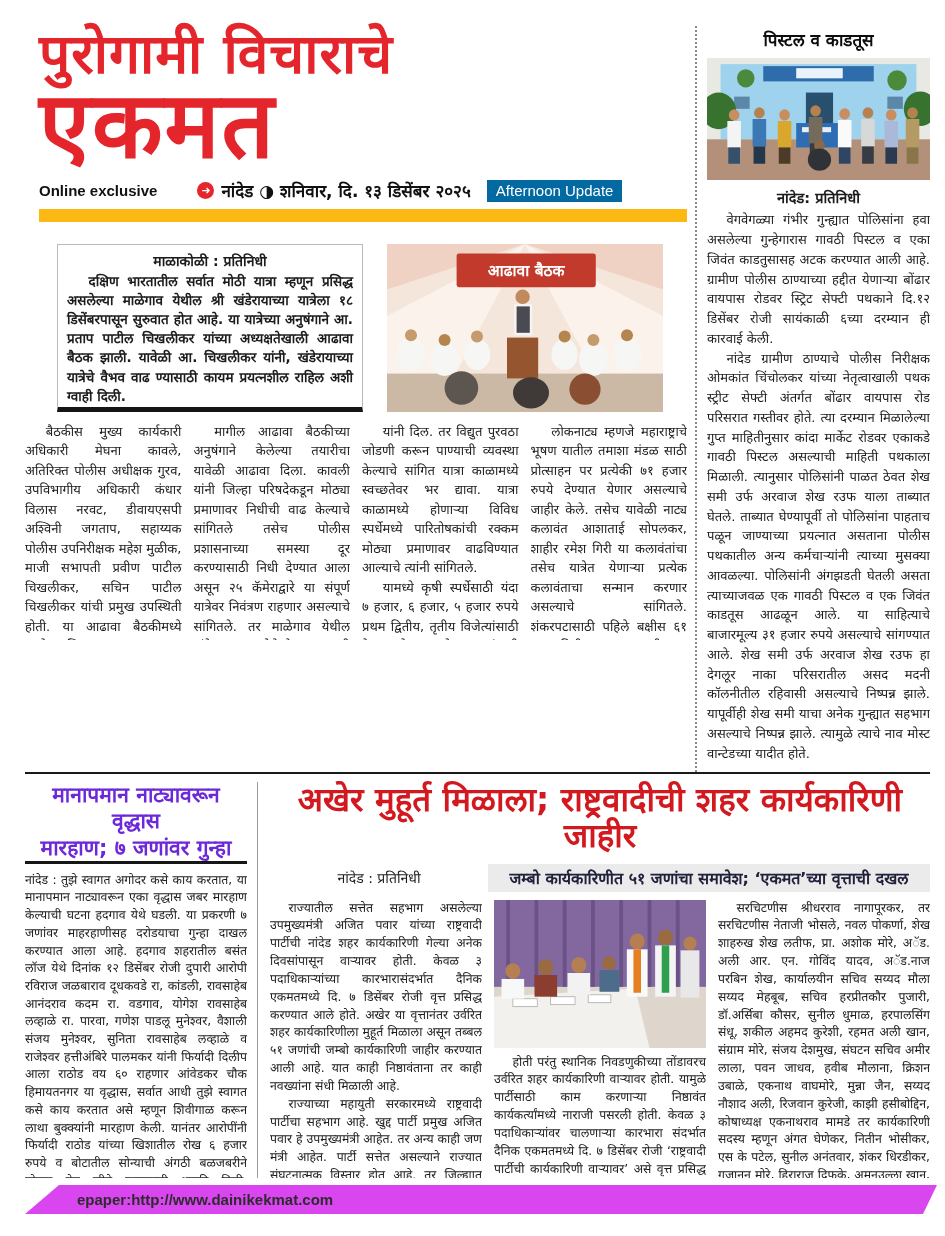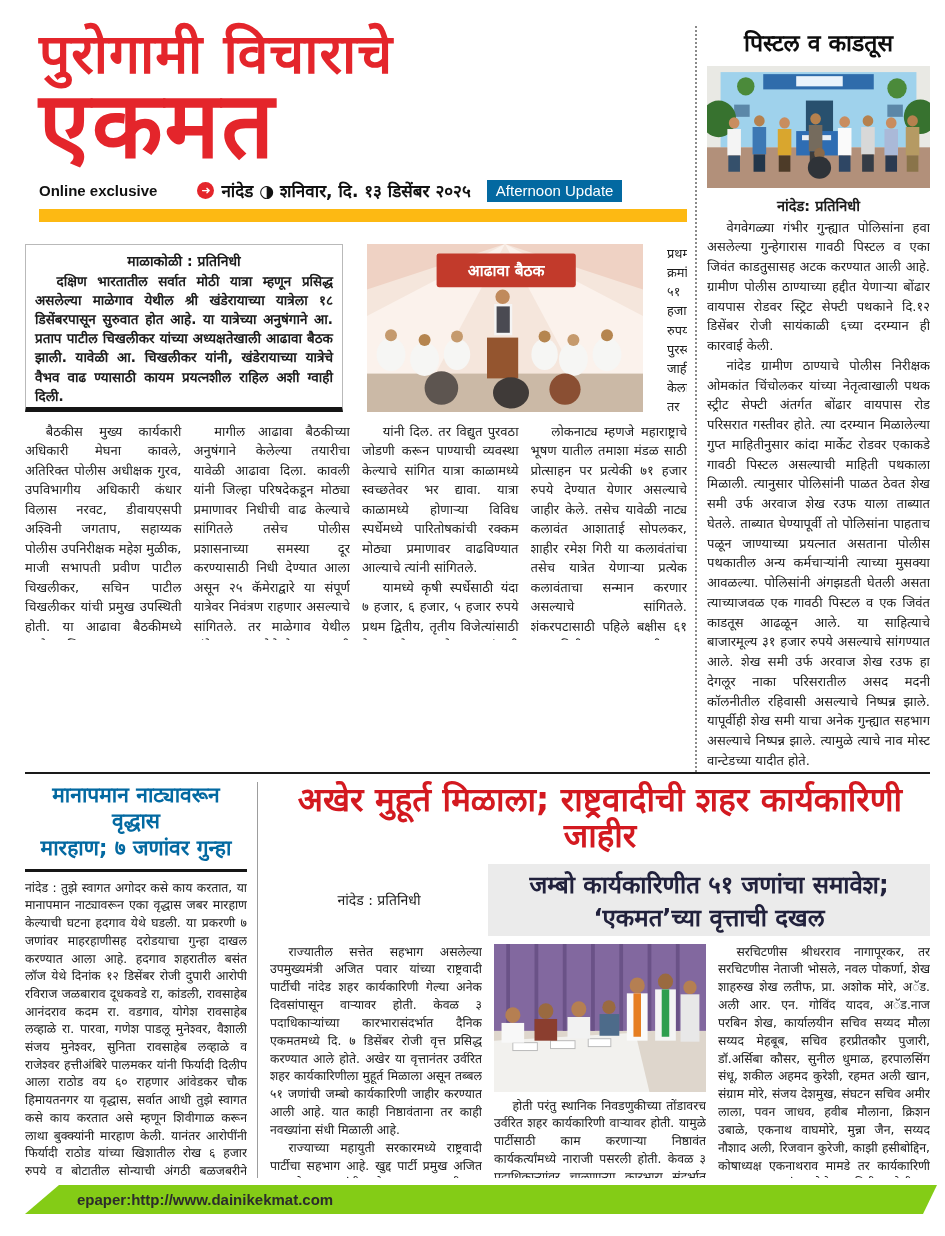--- a/index.html
+++ b/index.html
@@ -21,55 +21,55 @@
   .arrow-badge { width:17px; height:17px; border-radius:50%; background:#e4252b; color:#fff; font-size:11px; line-height:17px; text-align:center; margin:0 7px 0 40px; font-weight:bold; }
   .date-text { font-size:17px; font-weight:bold; color:#111; }
   .afternoon { background:#0369a1; color:#ffffff; font-family:"Liberation Sans","DejaVu Sans",sans-serif; font-size:15px; padding:2px 9px 3px; margin-left:16px; }
   .yellow-band { height:13px; background:#fdb913; margin-top:5px; }
 
   
   .main-story { margin-top:10px; }
   .head-block { background:#fdf8e3; text-align:center; padding:8px 4px 10px; }
   .main-headline { color:#26268b; font-size:42px; font-weight:bold; line-height:1.05; }
   .main-subhead { color:#e42a68; font-size:24px; font-weight:bold; margin-top:9px; }
-  .story-row-a { display:flex; gap:24px; margin-top:12px; height:168px; }
+  .story-row-a { display:flex; gap:24px; margin-top:12px; height:168px;margin-left:32px; }
   .intro-box { width:318px; border:1px solid #b9b9b9; border-bottom:5px solid #151515; padding:6px 9px; font-weight:bold; overflow:hidden; }
   .intro-byline { text-align:center; font-size:14px; margin-bottom:2px; }
   .intro-text { font-size:13.5px; line-height:1.42; text-align:justify; text-indent:1.6em; }
   .story-photo { width:276px; height:168px; flex:none; }
   .strip-col { flex:1; overflow:hidden; font-size:12.8px; line-height:1.5; text-align:justify; }
   .story-row-b { display:flex; gap:12px; margin-top:10px; height:218px; }
   .bodycol { flex:1; overflow:hidden; font-size:13px; line-height:1.5; text-align:justify; }
   .bodycol p { text-indent:1.6em; }
 
   
-  .tr-headline { text-align:center; font-size:23px; font-weight:bold; line-height:1.2; color:#0d0d0d; margin-top:4px; }
+  .tr-headline { text-align:center; font-size:17px; font-weight:bold; line-height:1.2; color:#0d0d0d; margin-top:4px; }
   .tr-photo { width:100%; height:122px; margin-top:8px; }
   .tr-byline { text-align:center; font-weight:bold; font-size:14.5px; margin-top:7px; }
   .tr-body { margin-top:3px; font-size:13px; line-height:1.52; text-align:justify; overflow:hidden; flex:1; }
   .tr-body p { text-indent:1.5em; }
 
   
   .lower { display:flex; height:396px; margin-top:8px; }
   .bl-article { width:233px; padding-right:10px; border-right:1px solid #9d9d9d; display:flex; flex-direction:column; }
-  .bl-headline { text-align:center; font-size:21px; font-weight:bold; line-height:1.25; color:#0369a1; border-bottom:3px solid #161616; padding-bottom:8px; }
+  .bl-headline { text-align:center; font-size:21px; font-weight:bold; line-height:1.25; color:#6d28d9; border-bottom:3px solid #161616; padding-bottom:0; }
   .bl-body { margin-top:8px; font-size:12.3px; line-height:1.44; text-align:justify; overflow:hidden; flex:1; }
 
   .bm-article { flex:1; padding-left:12px; display:flex; flex-direction:column; }
   .bm-headline { text-align:center; color:#d31920; font-size:33px; font-weight:bold; line-height:1.1; }
   .bm-subrow { display:flex; margin-top:9px; align-items:center; }
   .bm-byline { width:218px; text-align:center; font-weight:normal; font-size:14px; flex:none; }
-  .bm-subhead { flex:1; background:#ebebeb; color:#21213c; font-weight:bold; font-size:24px; text-align:center; padding:3px 4px; }
+  .bm-subhead { flex:1; background:#ebebeb; color:#21213c; font-weight:bold; font-size:16px; text-align:center; padding:3px 4px; }
   .bm-cols { display:flex; gap:12px; margin-top:8px; flex:1; overflow:hidden; }
   .bm-col { flex:1; font-size:12.3px; line-height:1.45; text-align:justify; overflow:hidden; }
   .bm-col p { text-indent:1.5em; }
   .bm-photo { width:100%; height:148px; margin-bottom:6px; }
 
   
-  .footer-band { position:absolute; left:25px; right:8px; bottom:22px; height:29px; background:#84cc16; clip-path:polygon(34px 0, 100% 0, calc(100% - 14px) 100%, 0 100%); display:flex; align-items:center; }
+  .footer-band { position:absolute; left:25px; right:8px; bottom:22px; height:29px; background:#d946ef; clip-path:polygon(34px 0, 100% 0, calc(100% - 14px) 100%, 0 100%); display:flex; align-items:center; }
   .footer-text { margin-left:52px; font-family:"Liberation Sans","DejaVu Sans",sans-serif; font-weight:bold; font-size:15px; color:#2c2c2c; }
 
   svg { display:block; }
 </style>
 </head>
 <body>
 
 <div class="page">
 
   <div class="upper">

